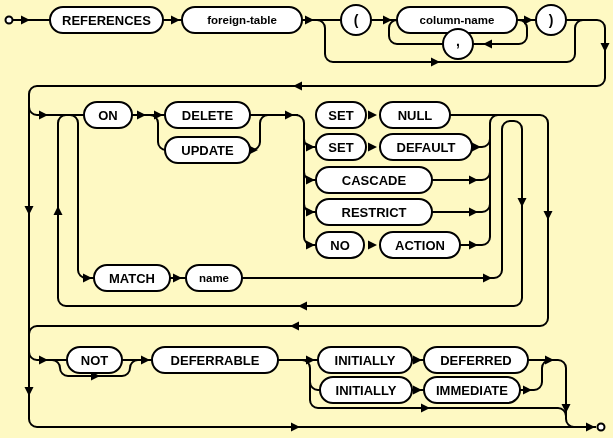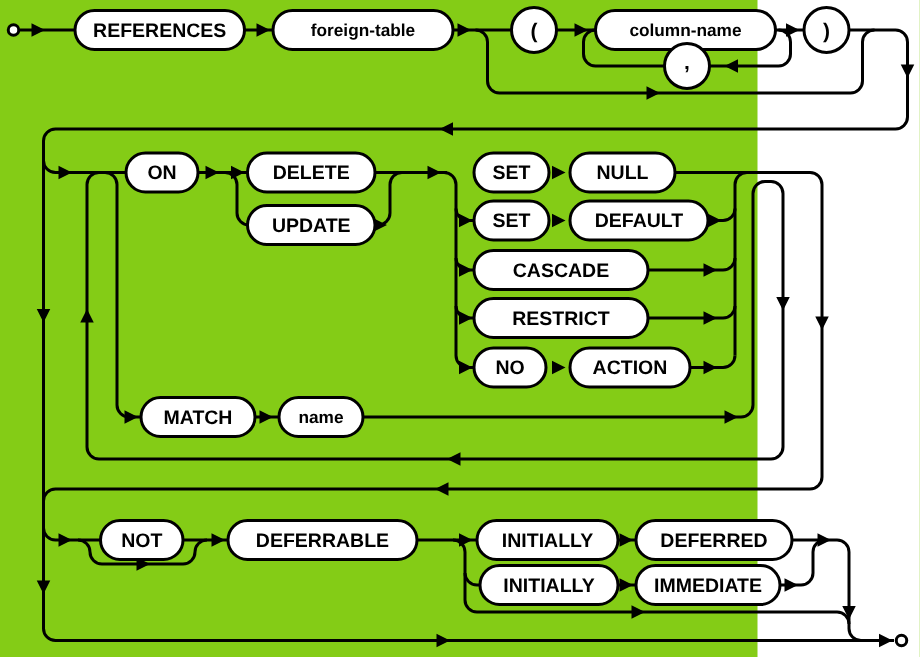--- a/index.html
+++ b/index.html
@@ -1,16 +1,16 @@
 <!DOCTYPE html>
 <html><head>
 <meta charset="utf-8">
 <style>
   html, body { margin: 0; padding: 0; background: #ffffff; }
-  .stage { width: 505px; height: 438px; position: relative; background: #84cc16; }
+  .stage { width: 613px; height: 438px; position: relative; background: #fef9c3; }
   svg { display: block; }
   .rail { fill: none; stroke: #000; stroke-width: 2; }
   .arrow { fill: #000; stroke: none; }
   .pill { fill: #fff; stroke: #000; stroke-width: 2; }
   .terminal { fill: #fff; stroke: #000; stroke-width: 2; }
   text { font-family: "Liberation Sans", "DejaVu Sans", sans-serif; font-weight: bold; fill: #000; }
   .kw { font-size: 13px; }
   .nt { font-size: 11.5px; }
   .punct { font-size: 14px; }
 </style>

